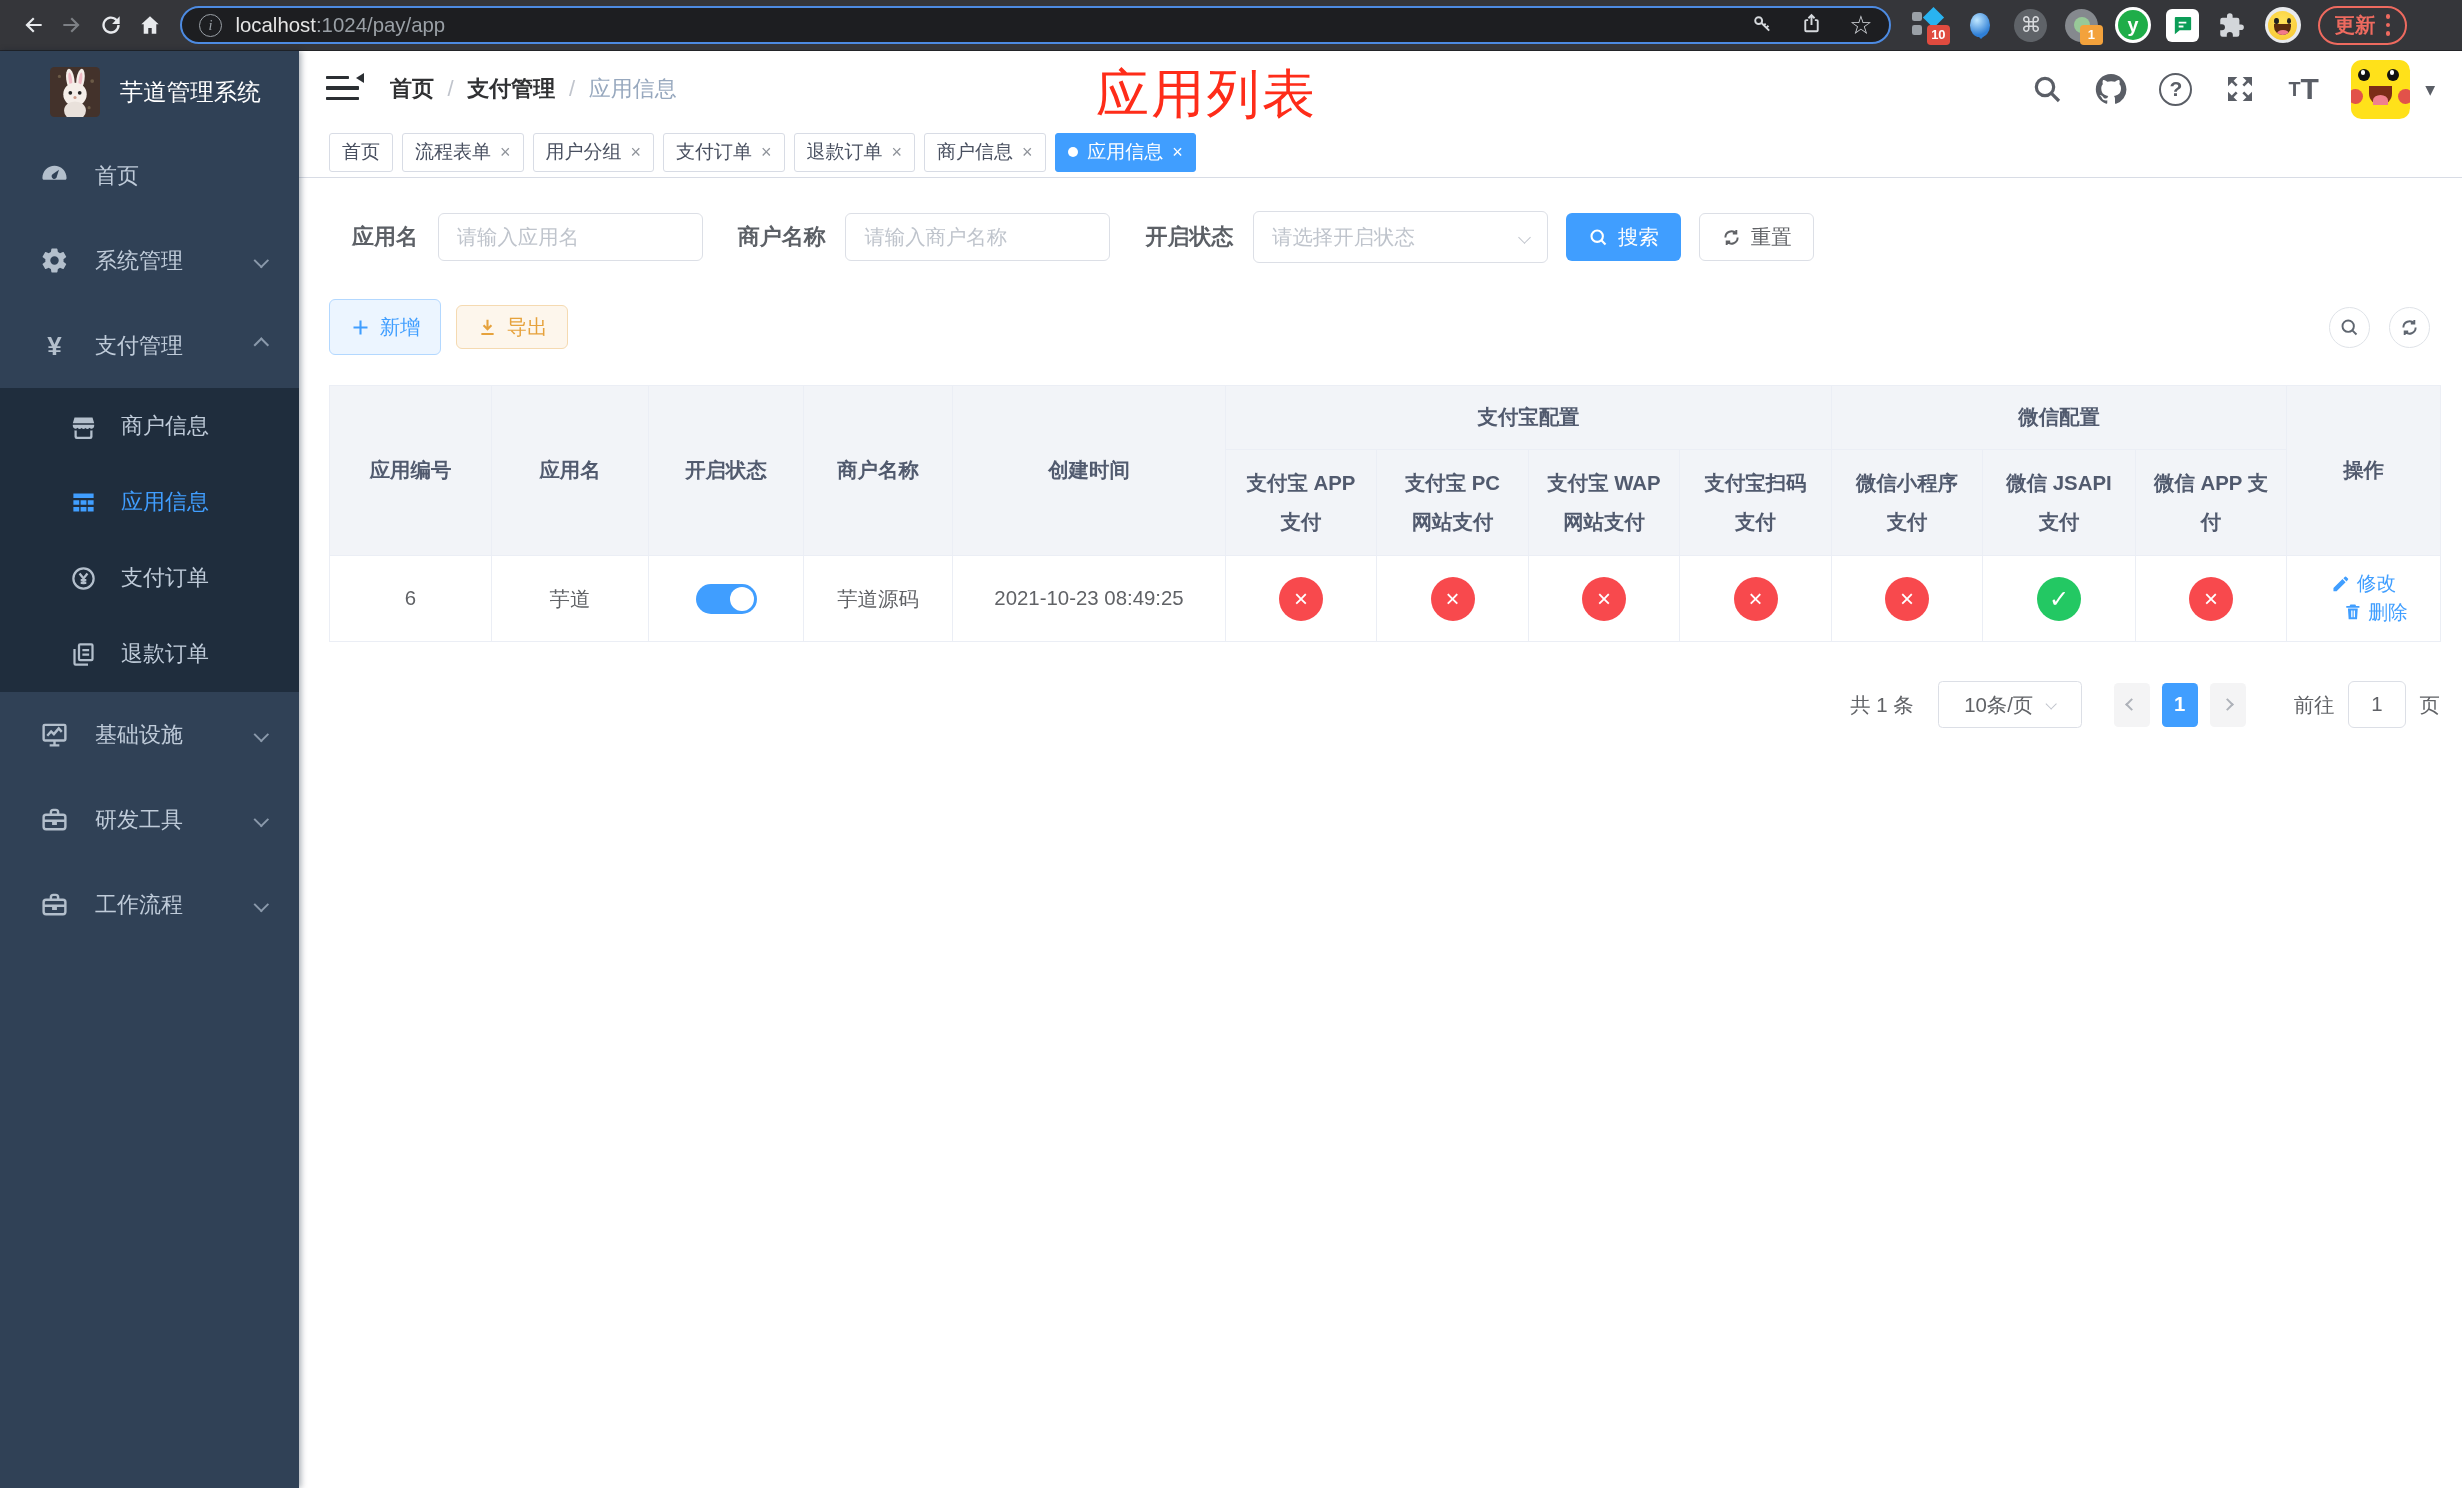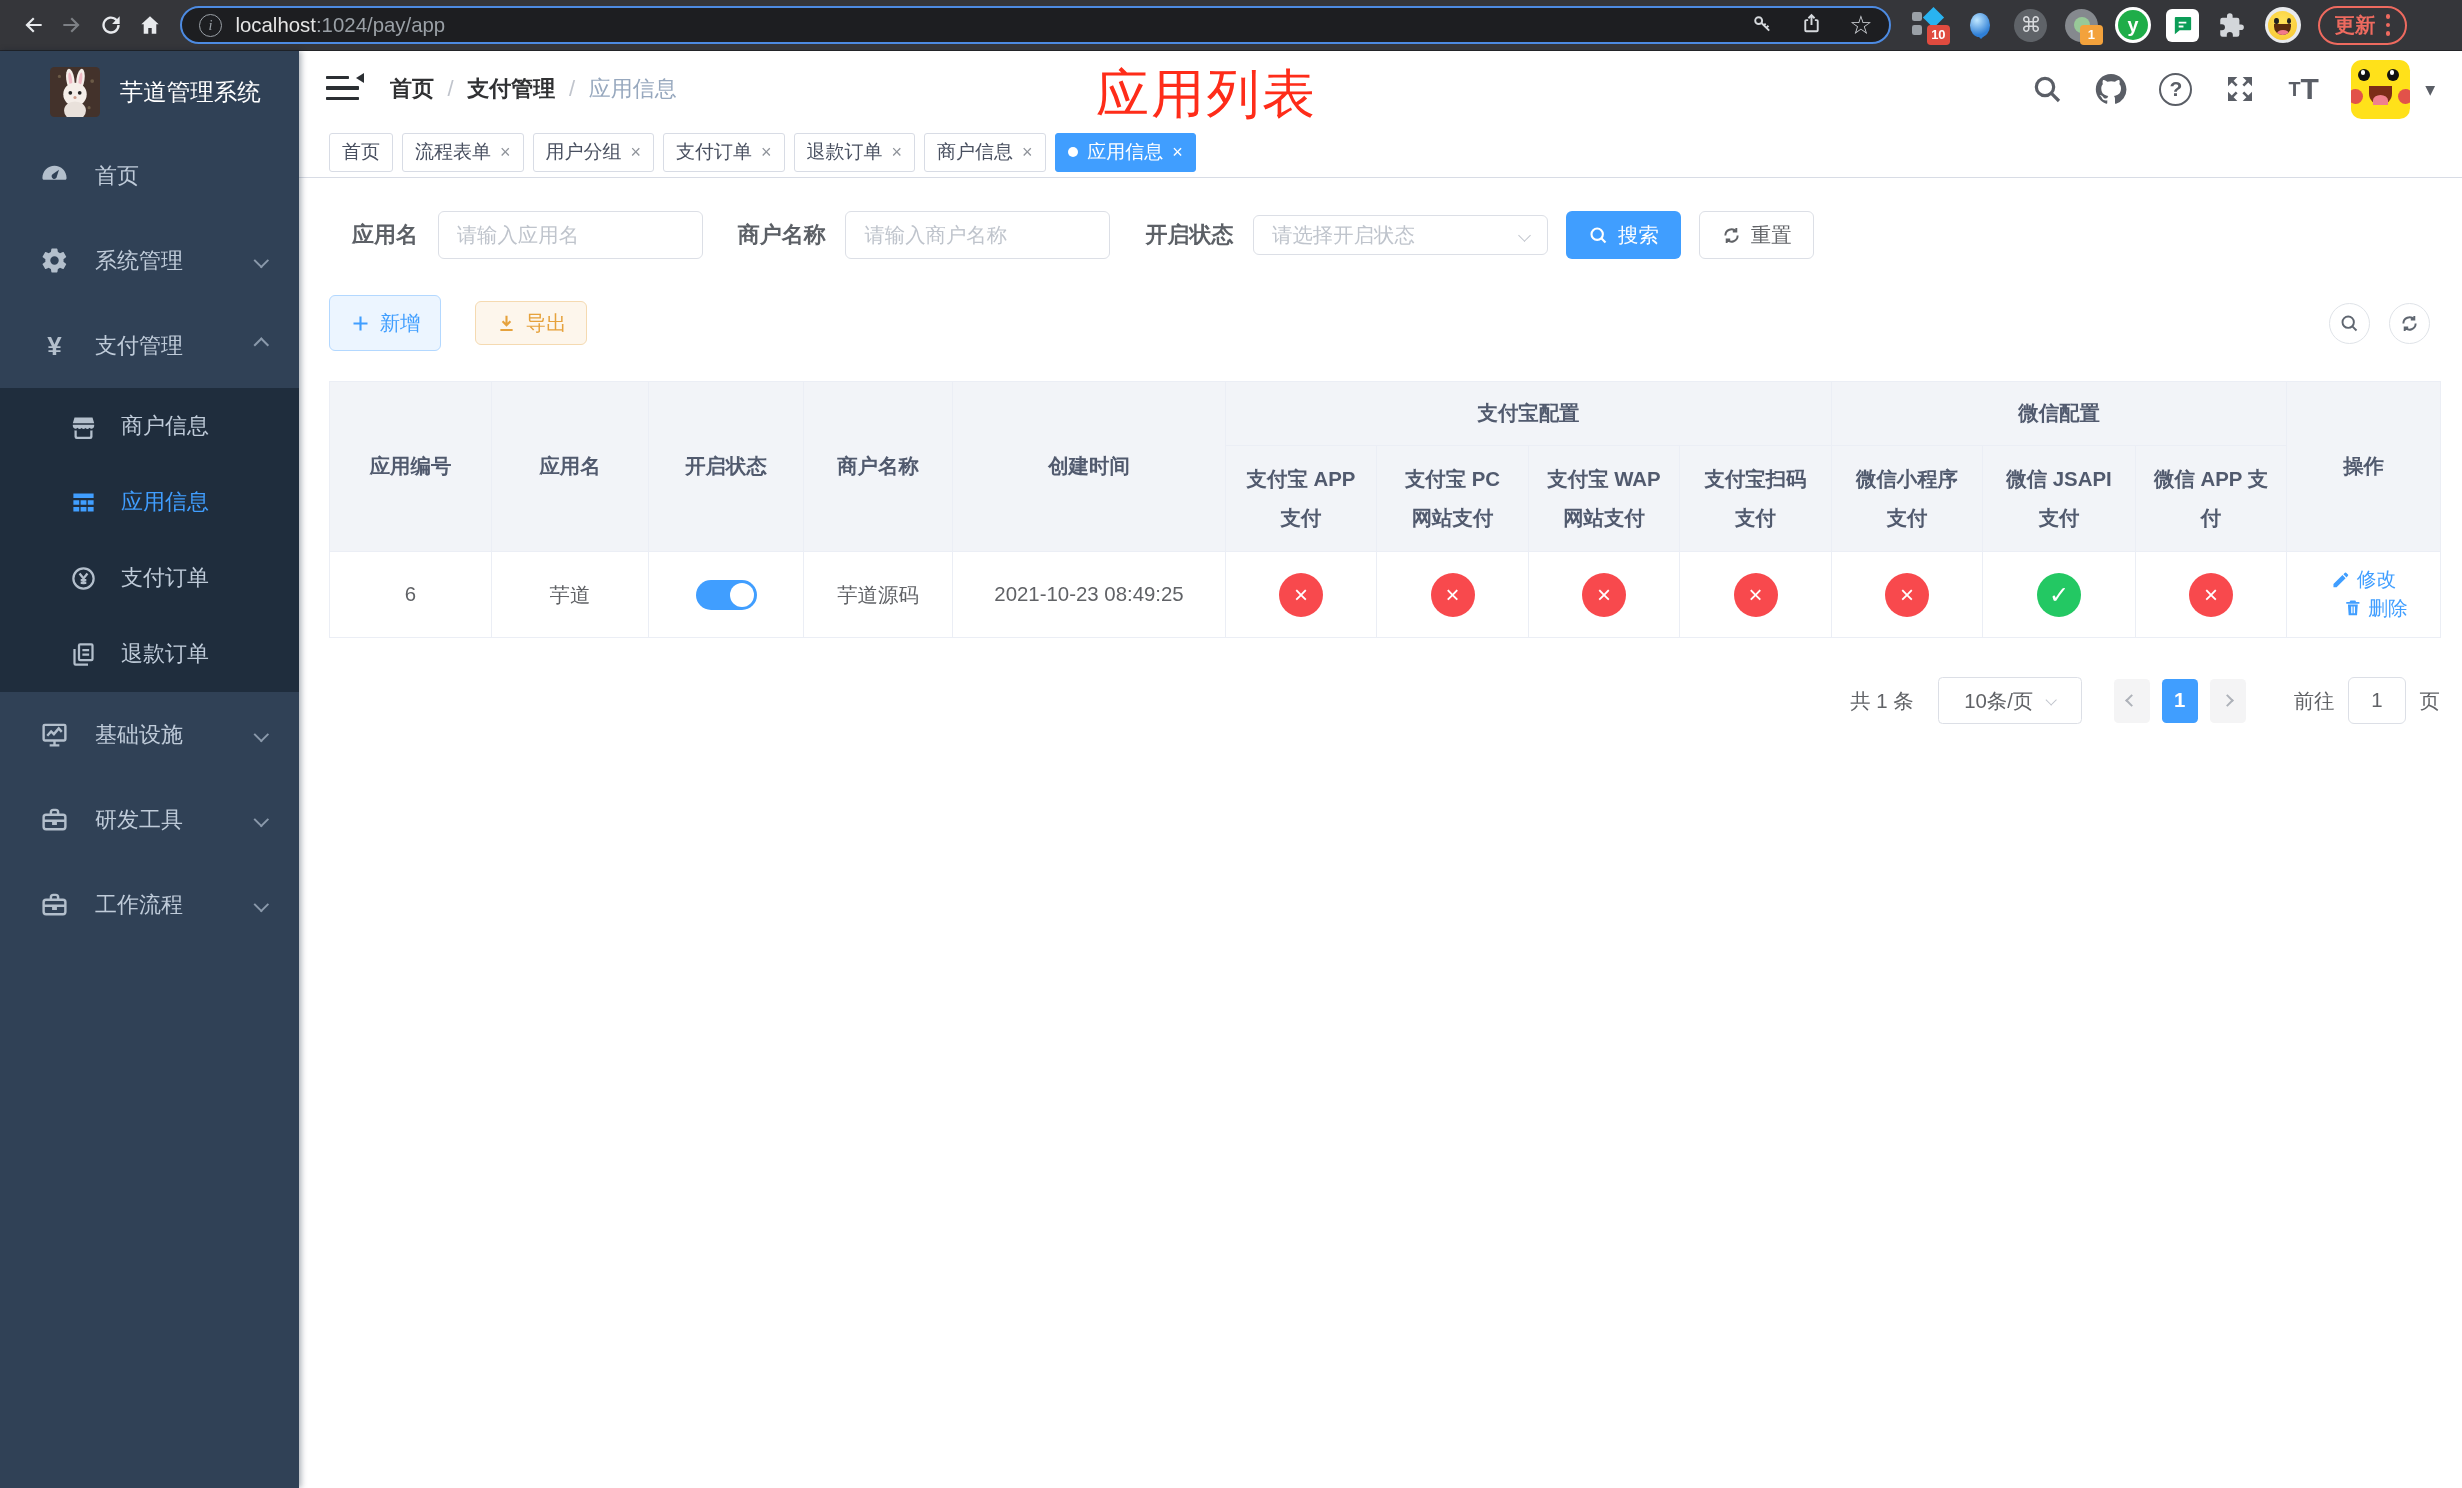--- a/index.html
+++ b/index.html
@@ -106,29 +106,29 @@
   .tag.active .x{color:#fff}
   .tag .dot{width:10.6px;height:10.6px;border-radius:50%;background:#fff}
 
   .content{padding:33px 21px 0 30px;background:#fff;flex:1}
   .filter-row{display:flex;align-items:center}
   .f-label{font-size:22px;color:#5c6066;font-weight:700;margin-right:19.7px;white-space:nowrap}
   .f-label.m1{margin-left:23px}
   .tin{width:265px;height:48px;border:1.5px solid #dcdfe6;border-radius:6px;padding:0 18px;font-size:20.4px;color:#606266;background:#fff;outline:none;font-family:inherit}
   .tin::placeholder{color:#bfc4cc}
   .gap1{width:35px}.gap2{width:35px}
-  .sel{width:295px;height:40px;border:1.5px solid #dcdfe6;border-radius:6px;padding:8px 18px;display:flex;align-items:center;color:#bfc4cc;font-size:20.4px;cursor:pointer;background:#fff}
+  .sel{width:295px;height:52px;border:1.5px solid #dcdfe6;border-radius:6px;padding:8px 18px;display:flex;align-items:center;color:#bfc4cc;font-size:20.4px;cursor:pointer;background:#fff}
   .sel .chev{margin-left:auto;width:9px;height:9px;border-width:1.5px;color:#c0c4cc}
   .btn{display:inline-flex;align-items:center;justify-content:center;gap:9px;height:48px;border-radius:6px;font-size:20.4px;cursor:pointer;border:1.5px solid transparent;padding:0 21px;white-space:nowrap;font-family:inherit}
   .btn svg{width:21px;height:21px}
   .btn.primary{background:var(--accent);color:#fff;margin-left:18px}
   .btn.plain{background:#fff;border-color:#dcdfe6;color:#606266;margin-left:18px}
   .toolbar-row{display:flex;align-items:center;margin-top:36px}
   .btn.add{height:56px;background:var(--primary-bg);border-color:var(--primary-border);color:var(--accent);padding:0 19.7px}
-  .btn.export{height:44px;background:var(--warning-bg);border-color:var(--warning-border);color:var(--warning);margin-left:34px;padding:0 19.7px}
+  .btn.export{height:44px;background:var(--warning-bg);border-color:var(--warning-border);color:var(--warning);margin-left:15px;padding:0 19.7px}
   .tb-right{margin-left:auto;display:flex;gap:19.7px;margin-right:10.6px}
   .circ-btn{width:41px;height:41px;border-radius:50%;border:1.5px solid #dfe3e8;background:#fff;display:flex;align-items:center;justify-content:center;color:#5f6670;cursor:pointer}
   .circ-btn svg{width:21px;height:21px}
 
   table{border-collapse:collapse;table-layout:fixed;width:2111px;margin-top:30px}
   th,td{border:1.5px solid #ebeef5;text-align:center}
   thead th{background:#f2f4f8;color:#515a6e;font-weight:700;font-size:20.4px;padding:9px 16.7px;line-height:1.9}
   thead tr.h1 th{height:64px}
   thead tr.h2 th{height:106px}
   tbody td{font-size:20.4px;color:#606266;height:86px;background:#fff}

